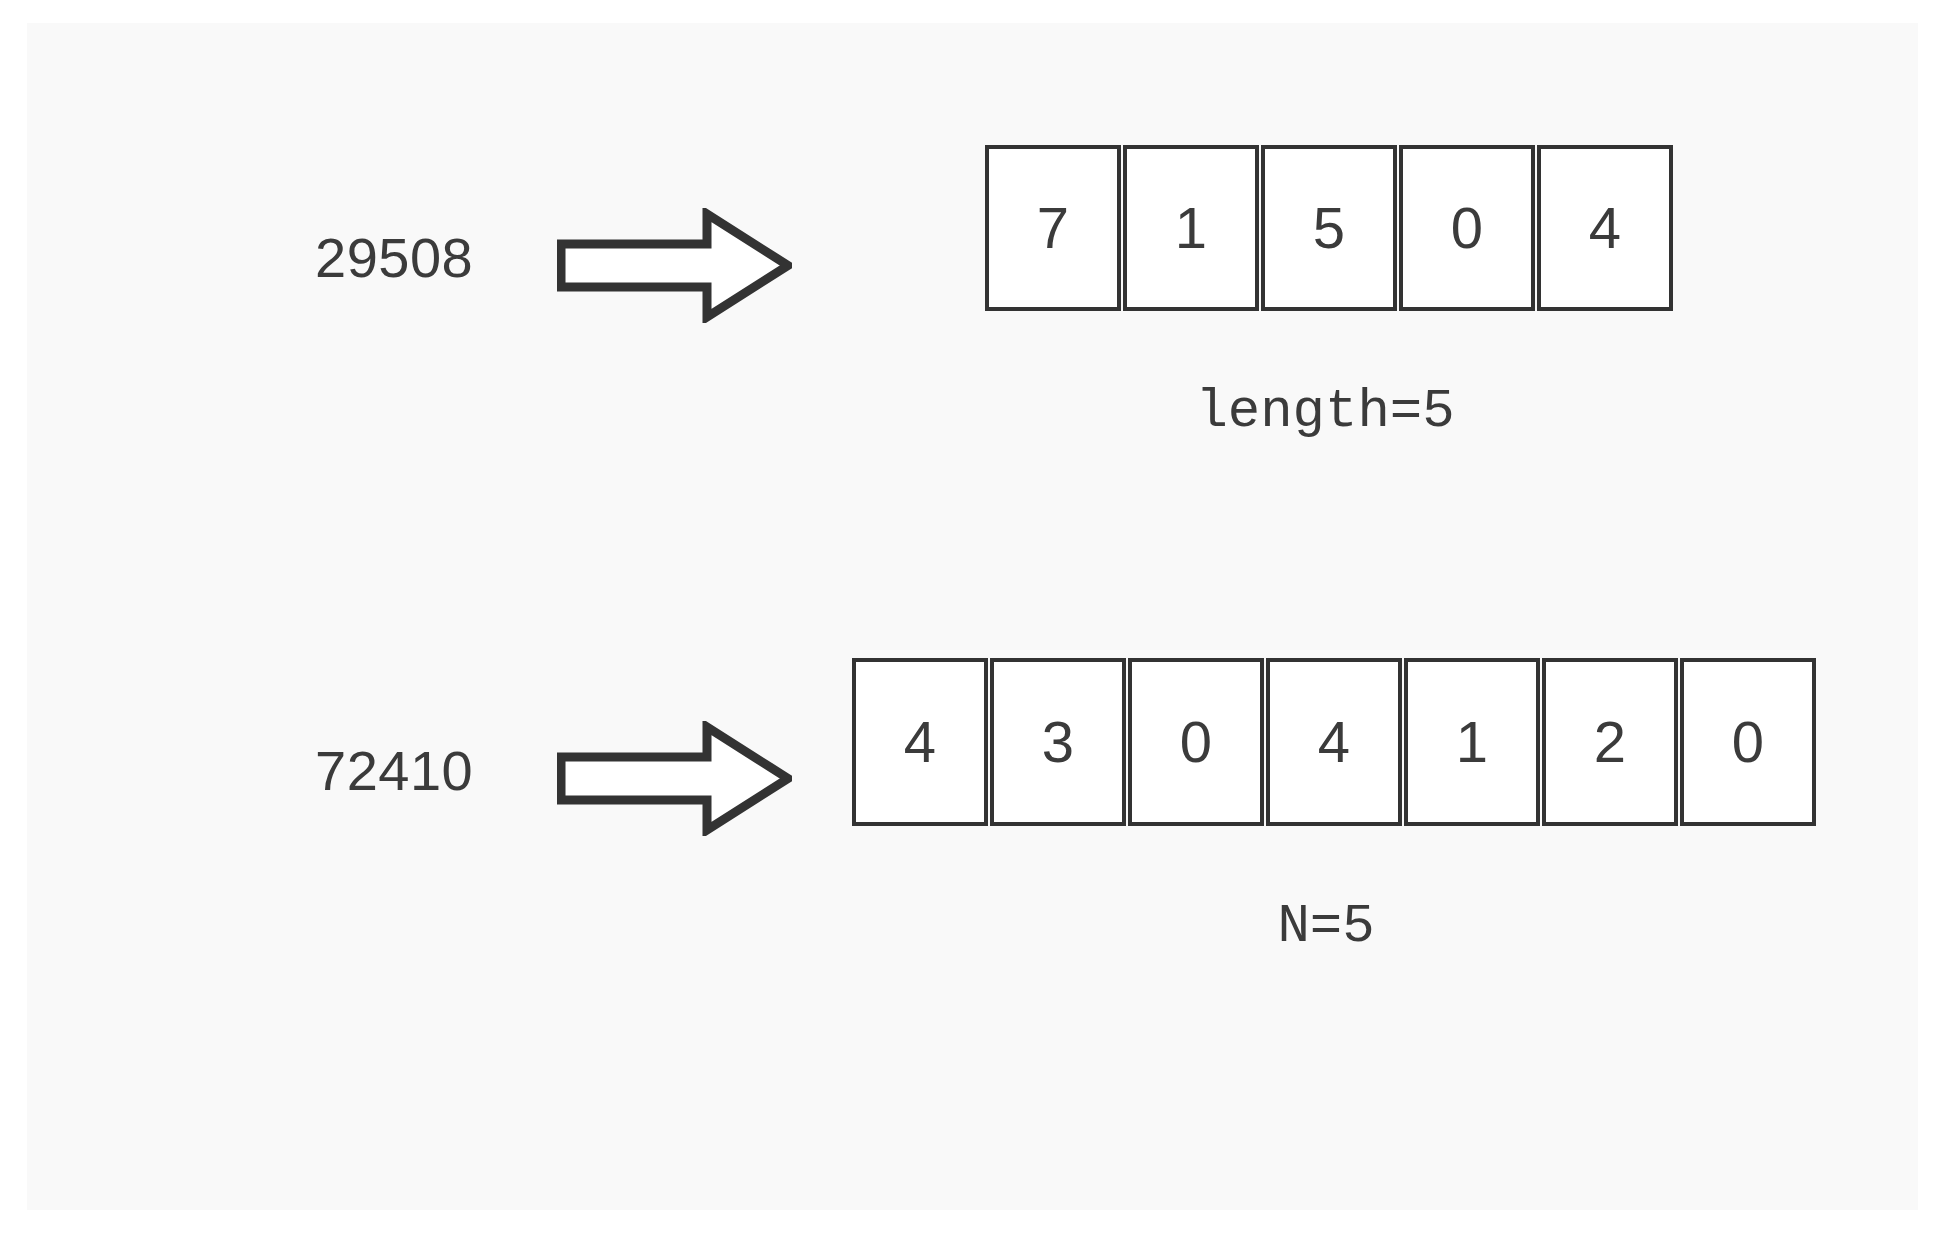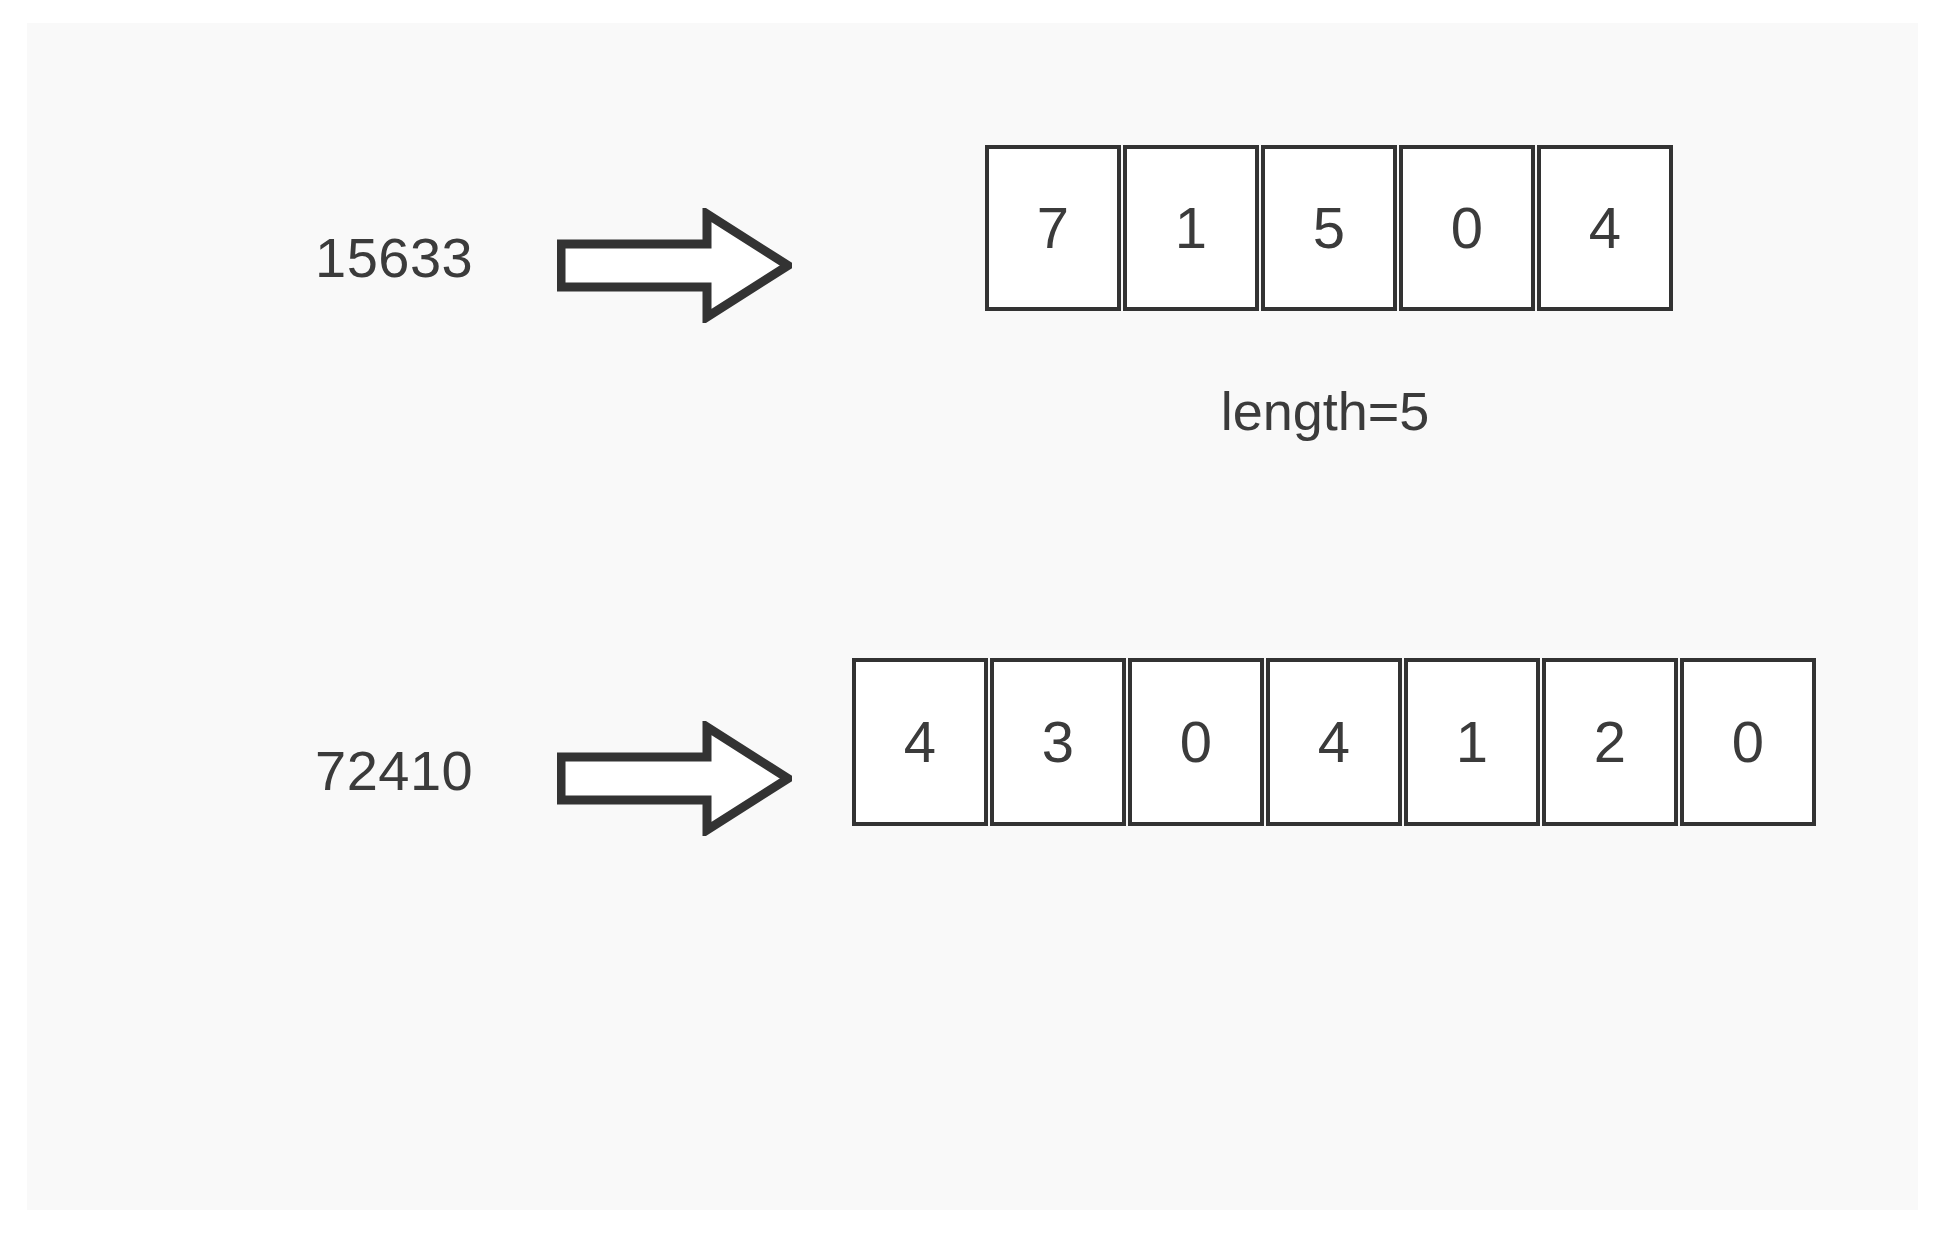--- a/index.html
+++ b/index.html
@@ -79,33 +79,34 @@
   #row-1 .array-cell { width: 136px; height: 168px; }
 
   
   .captions {
     position: absolute;
     text-align: center;
     font-size: 54px;
     color: #3b3b3b;
     line-height: 1.18;
     white-space: nowrap;
+    font-family: Liberation Mono, monospace;
   }
   #row-0 .captions { left: 958px; width: 680px; top: 297px; }
   #row-1 .captions { left: 825px; width: 948px; top: 299px; }
   .captions div { }
 </style>
 </head>
 <body>
 
 <div id="canvas">
 
   <div class="row" id="row-0">
 
-    <div class="source-number">15633</div>
+    <div class="source-number">29508</div>
 
     <div class="block-arrow">
       <svg viewBox="0 0 235 115" preserveAspectRatio="none">
         <polygon points="4,36 150,36 150,6 231,57.5 150,109 150,79 4,79" fill="#ffffff" stroke="#333333" stroke-width="9" stroke-linejoin="miter"></polygon>
       </svg>
     </div>
 
     <div class="array-strip">
       <div class="array-cell">7</div>
       <div class="array-cell">1</div>
@@ -134,17 +135,18 @@
       <div class="array-cell">4</div>
       <div class="array-cell">3</div>
       <div class="array-cell">0</div>
       <div class="array-cell">4</div>
       <div class="array-cell">1</div>
       <div class="array-cell">2</div>
       <div class="array-cell">0</div>
     </div>
 
     <div class="captions">
+      <div>N=5</div>
     </div>
 
   </div>
 
 </div>
 
 </body></html>

